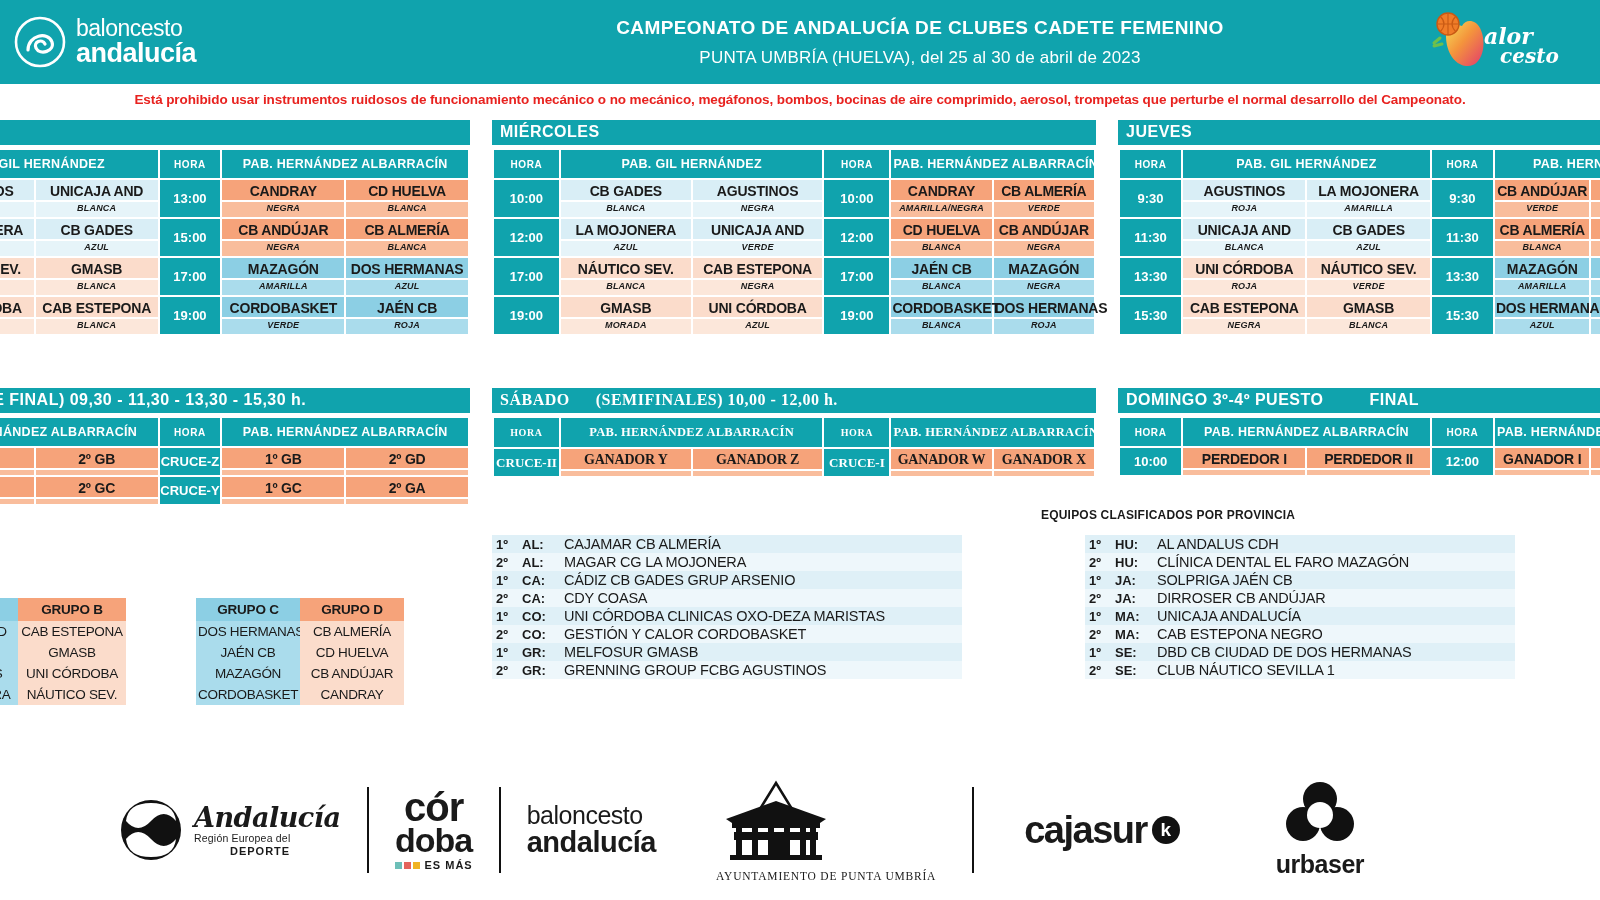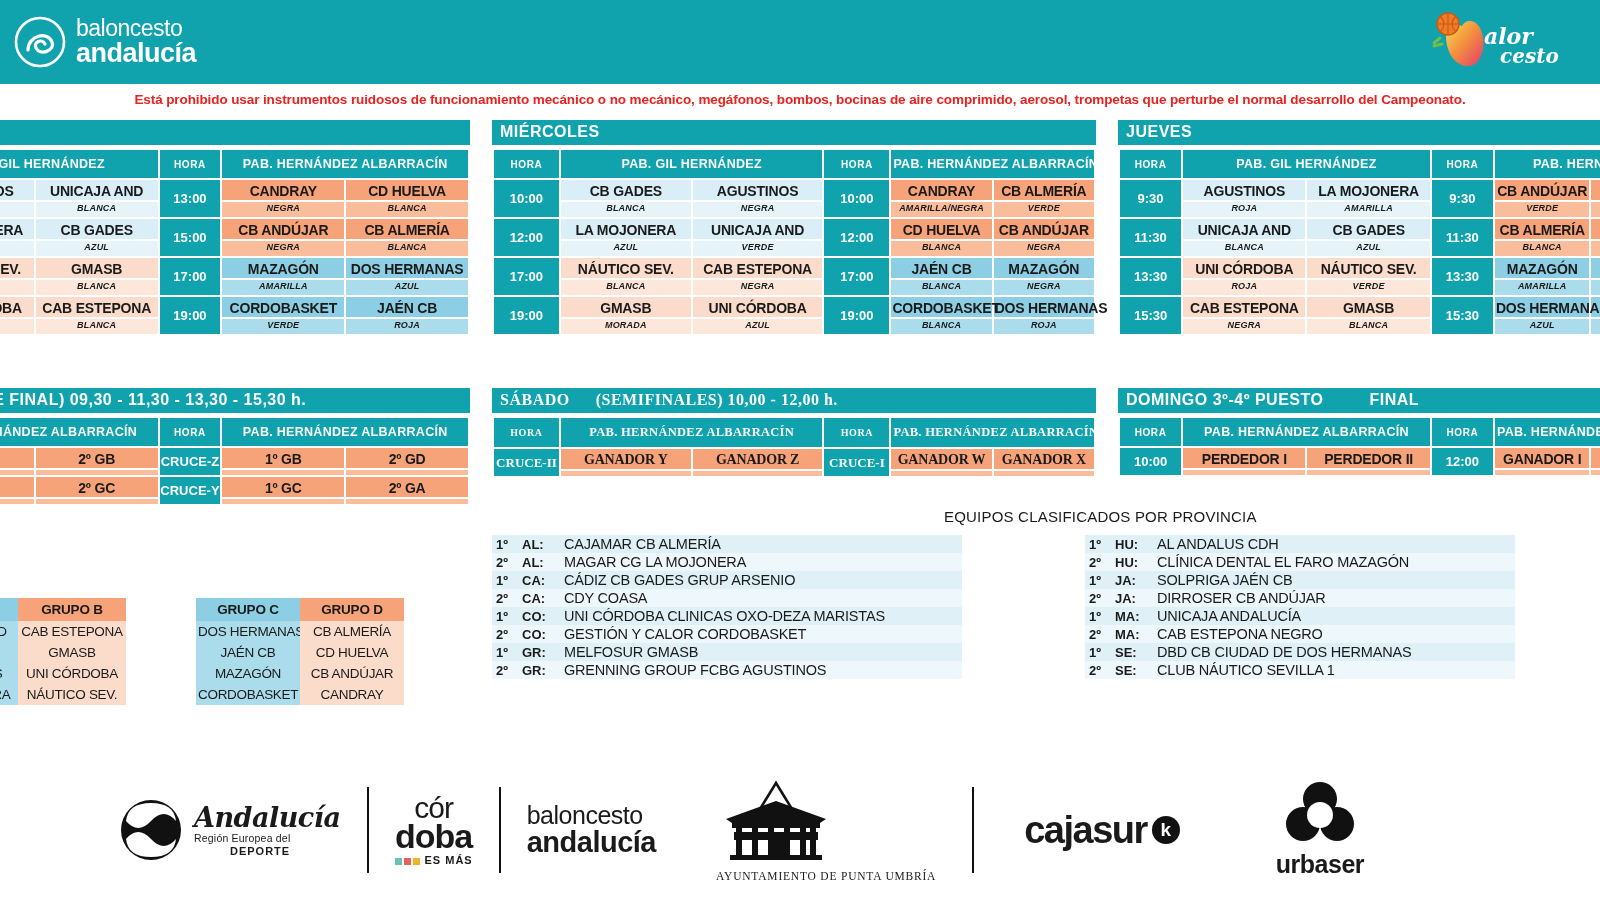--- a/index.html
+++ b/index.html
@@ -200,23 +200,23 @@
   .quals-left {
     position: absolute;
     top: 535px; left: 492px; width: 470px;
   }
   .quals-right {
     position: absolute;
     top: 535px; left: 1085px; width: 430px;
   }
   .quals-title {
     position: absolute;
-    top: 508px; left: 944px;
-    font-size: 15px;
-    font-weight: 400;
+    top: 508px; left: 1041px;
+    font-size: 12px;
+    font-weight: 700;
     letter-spacing: 0.2px;
     white-space: nowrap;
   }
   .qrow {
     display: flex;
     align-items: center;
     font-size: 14.5px;
     padding: 1px 4px 1px 4px;
     white-space: nowrap;
   }
@@ -252,21 +252,21 @@
     font-family: "DejaVu Serif", serif;
     font-style: italic;
     font-size: 27px;
     font-weight: 700;
     letter-spacing: -0.5px;
   }
   .and-sub1 { font-size: 10.5px; letter-spacing: 0.2px; }
   .and-sub2 { font-size: 11px; font-weight: 700; letter-spacing: 1px; padding-left: 36px; }
 
   .cor-logo { text-align: center; line-height: 0.9; }
-  .cor-l1 { font-size: 30px; font-weight: 400; letter-spacing: -1px; }
+  .cor-l1 { font-size: 40px; font-weight: 700; letter-spacing: -1px; }
   .cor-l2 { font-size: 34px; font-weight: 700; letter-spacing: -1px; }
   .cor-l3 { font-size: 11px; font-weight: 700; letter-spacing: 1px; margin-top: 5px; }
   .cor-dots { display: inline-flex; gap: 2px; margin-right: 5px; vertical-align: middle;}
   .cor-dots i { width: 7px; height: 7px; display: inline-block; }
 
   .bal-logo { line-height: 1.0; }
   .bal-l1 { font-size: 25px; font-weight: 400; letter-spacing: -0.5px; }
   .bal-l2 { font-size: 29px; font-weight: 700; letter-spacing: -0.5px; }
 
   .ayto { }
@@ -307,20 +307,24 @@
     <div class="brand-mark">
       <svg width="52" height="52" viewBox="0 0 52 52">
         <circle cx="26" cy="26" r="24" fill="none" stroke="#ffffff" stroke-width="2.6"></circle>
         <path d="M14 34 C14 19, 34 15, 38 26 C41 35, 26 40, 22 32 C19 26, 28 22, 31 28" fill="none" stroke="#ffffff" stroke-width="3.2" stroke-linecap="round"></path>
       </svg>
     </div>
     <div class="brand-text">
       <div class="l1">baloncesto</div>
       <div class="l2">andalucía</div>
     </div>
+  </div>
+  <div class="title-block">
+    <div class="title-main">CAMPEONATO DE ANDALUCÍA DE CLUBES CADETE FEMENINO</div>
+    <div class="title-sub">PUNTA UMBRÍA (HUELVA), del 25 al 30 de abril de 2023</div>
   </div>
   <div class="valorcesto">
     <svg width="160" height="68" viewBox="0 0 160 68">
       <defs>
         <linearGradient id="vcg" x1="0" y1="0" x2="1" y2="1">
           <stop offset="0%" stop-color="#f5e05a"></stop>
           <stop offset="45%" stop-color="#f4953c"></stop>
           <stop offset="100%" stop-color="#e23b6e"></stop>
         </linearGradient>
       </defs>

